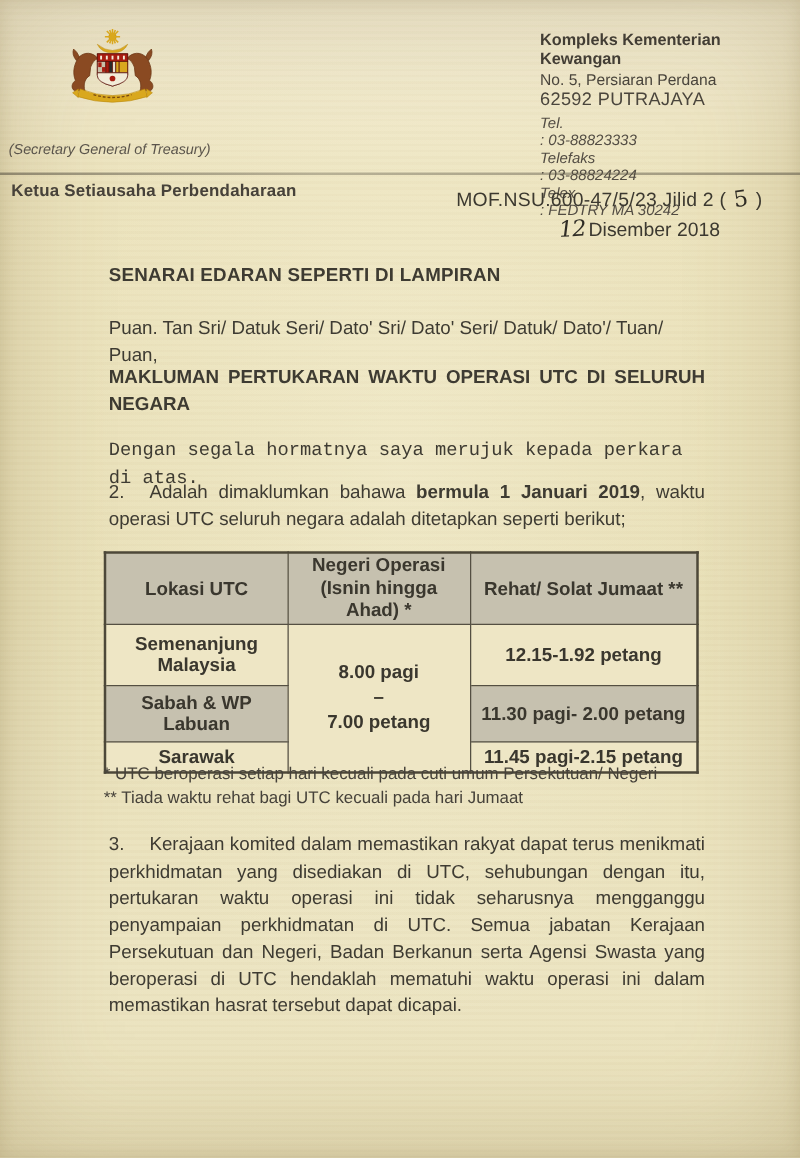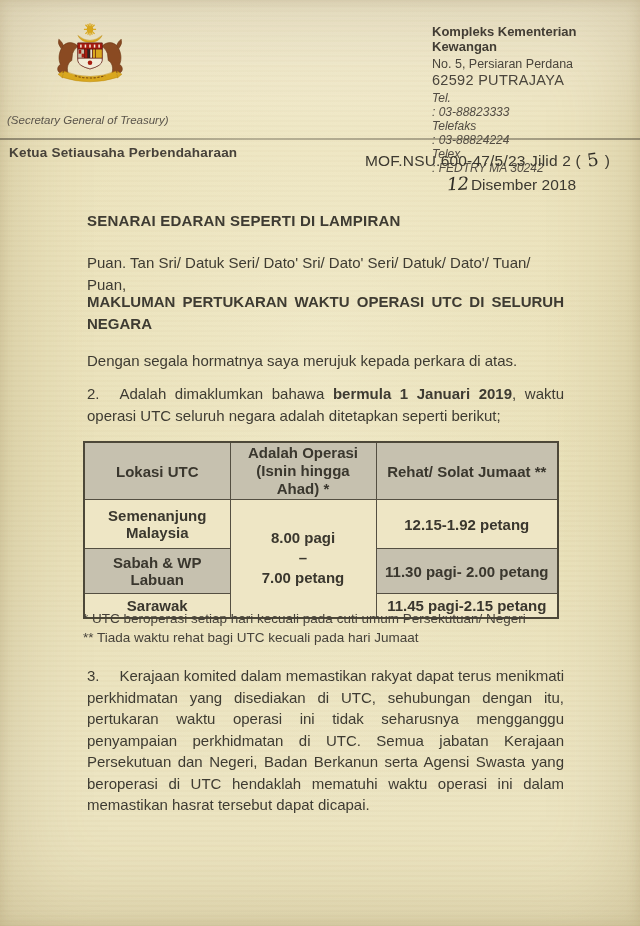--- a/index.html
+++ b/index.html
@@ -37,21 +37,21 @@
   .ref-line2 { margin-top:3px; padding-right:34px; }
   .hand { font-family:"DejaVu Serif", serif; display:inline-block; transform:rotate(-8deg); font-size:18px; color:#2f2c25; margin:0 6px; }
   .hand-date { transform:skewX(-10deg) rotate(-3deg); font-size:18px; margin:0 3px 0 0; letter-spacing:-1px; }
 
   
   .content { position:absolute; left:83px; width:477px; top:0; font-size:15px; }
   .content p { margin:4px; position:absolute; width:477px; line-height:21.5px; }
   .dist { top:206px; font-weight:bold; letter-spacing:0.2px; }
   .salut { top:248px; }
   .subject { top:287px; font-weight:bold; line-height:22px; }
-  .p1 { top:346px; }
+  .p1 { top:346px;font-family:Liberation Mono, monospace; }
   .p2 { top:379px; }
   .p3 { top:661px; line-height:22.5px; }
   .pnum { padding-right:20px; }
 
   
   .utc-table { position:absolute; left:83px; top:441px; width:474px; border-collapse:collapse;
     font-size:15px; font-weight:bold; color:#3a372e; table-layout:fixed; }
   .utc-table th, .utc-table td { border:1.6px solid #544f42; text-align:center; vertical-align:middle; padding:1px 4px; }
   .utc-table { border:2px solid #4d4839; }
   .utc-table col.c1 { width:146px; } .utc-table col.c2 { width:146px; } .utc-table col.c3 { width:182px; }
@@ -168,21 +168,21 @@
   <table class="utc-table">
     <colgroup>
         <col class="c1">
         <col class="c2">
         <col class="c3">
       </colgroup>
     <thead>
       <tr>
         <th class="cell-shaded">Lokasi UTC</th>
         <th class="cell-shaded">
-          <span class="th-line">Adalah Operasi</span>
+          <span class="th-line">Negeri Operasi</span>
           <span class="th-line">(Isnin hingga Ahad) *</span>
         </th>
         <th class="cell-shaded">Rehat/ Solat Jumaat **</th>
       </tr>
     </thead>
     <tbody>
       <tr class="r0">
         <td class="cell-plain">Semenanjung Malaysia</td>
         <td class="cell-plain waktu" rowspan="3">
           <span>8.00 pagi</span>

